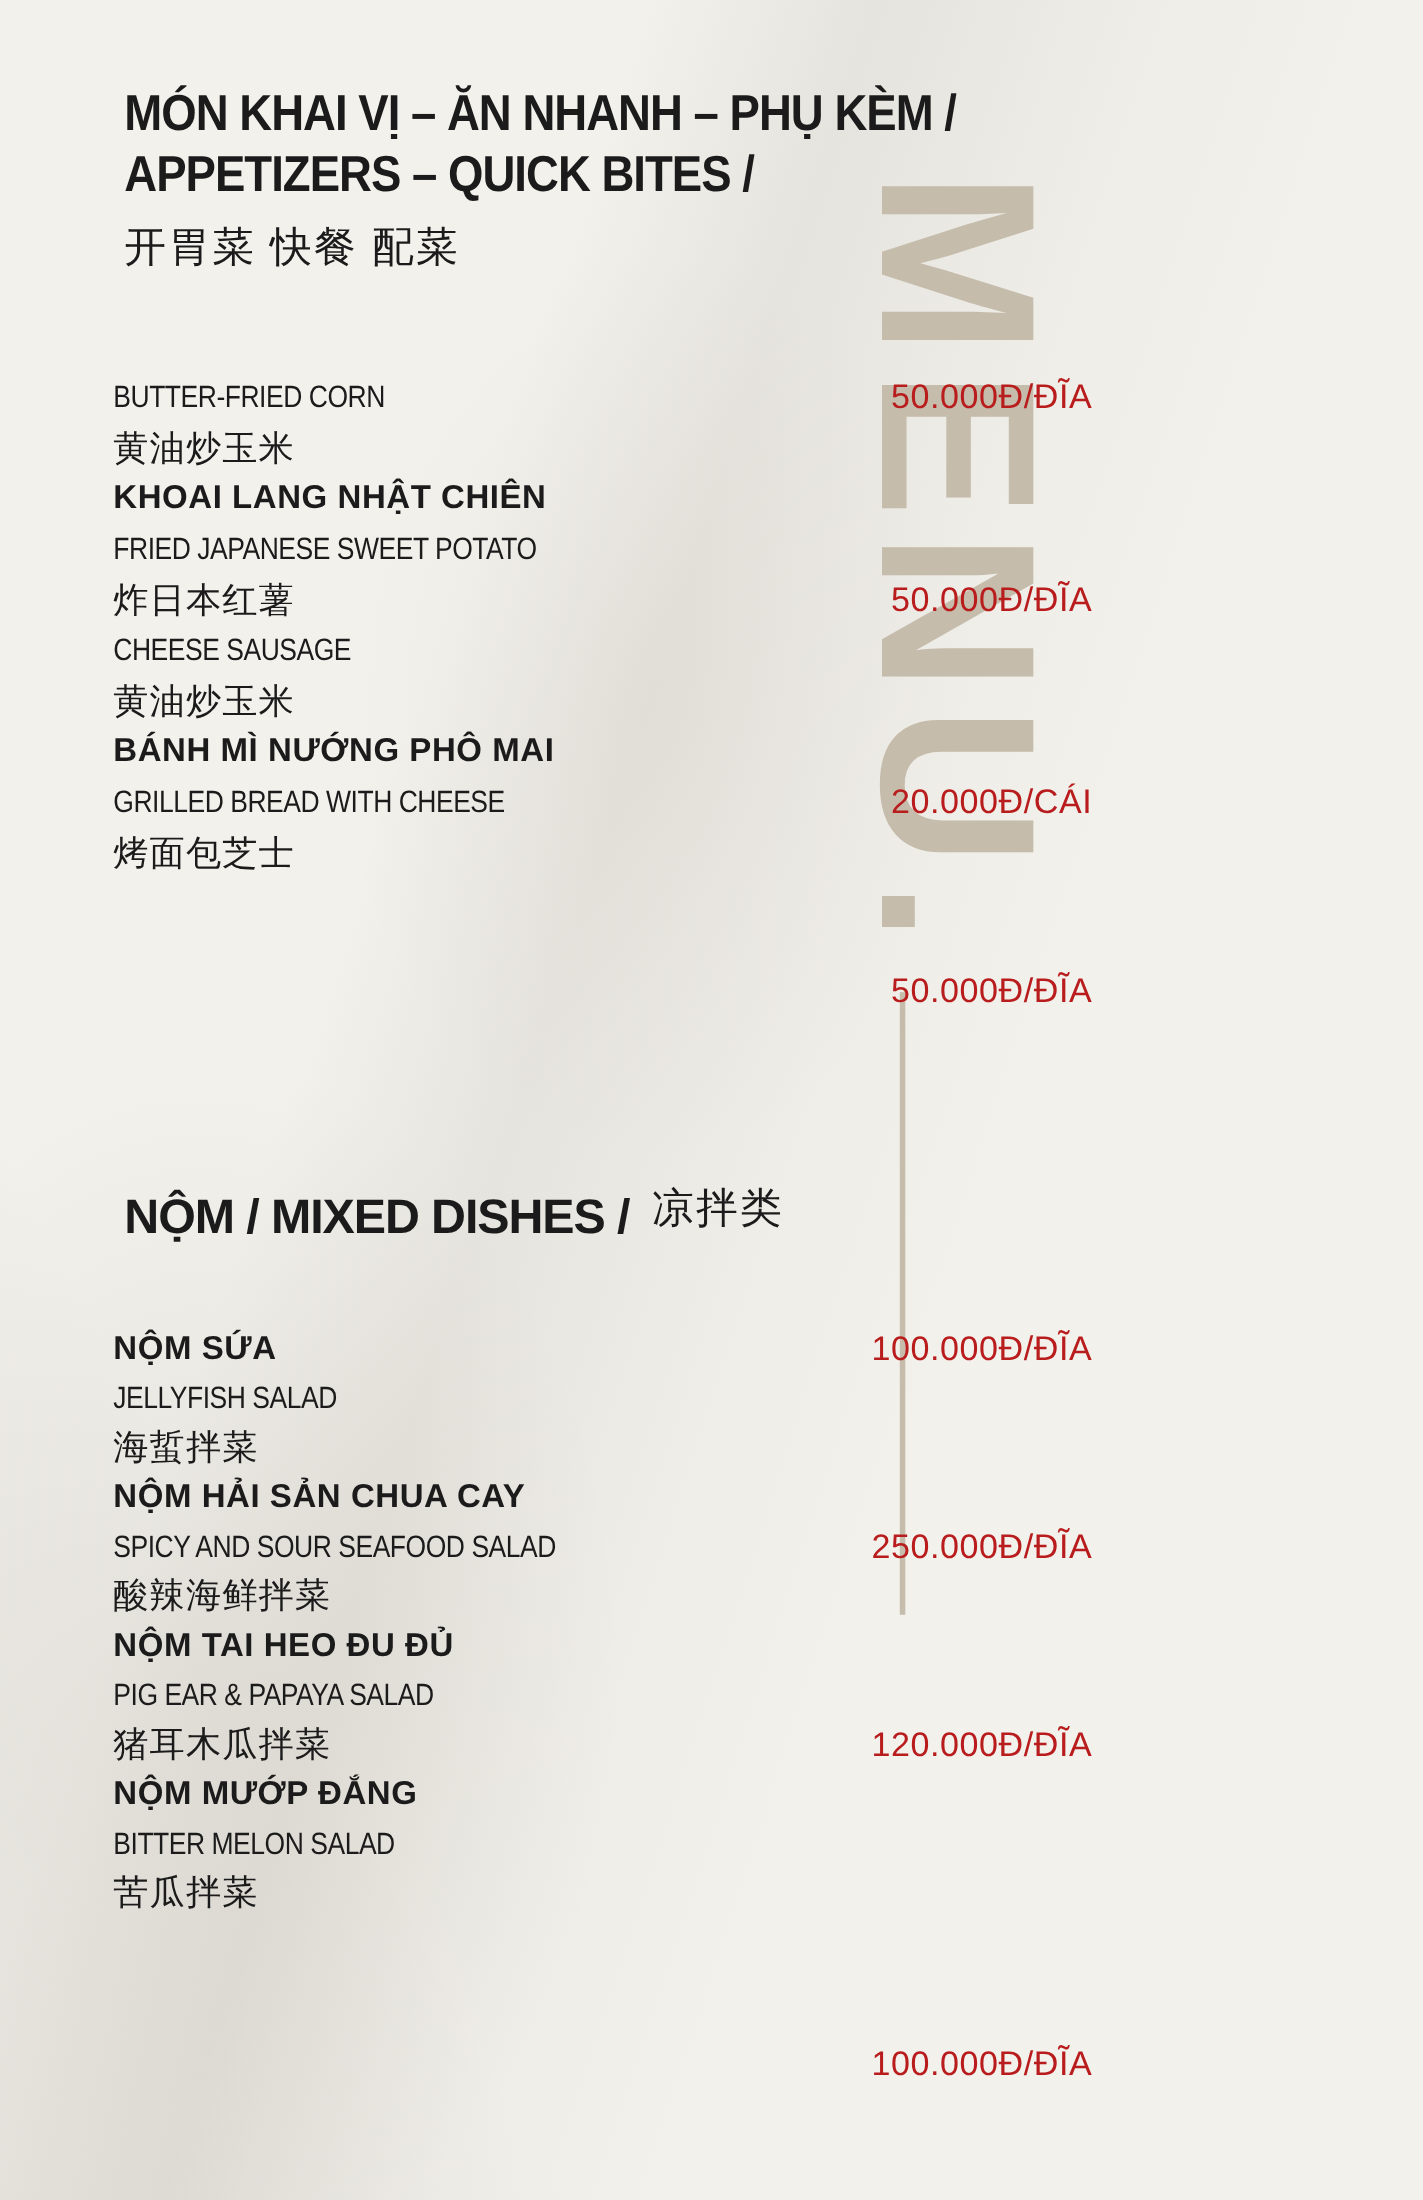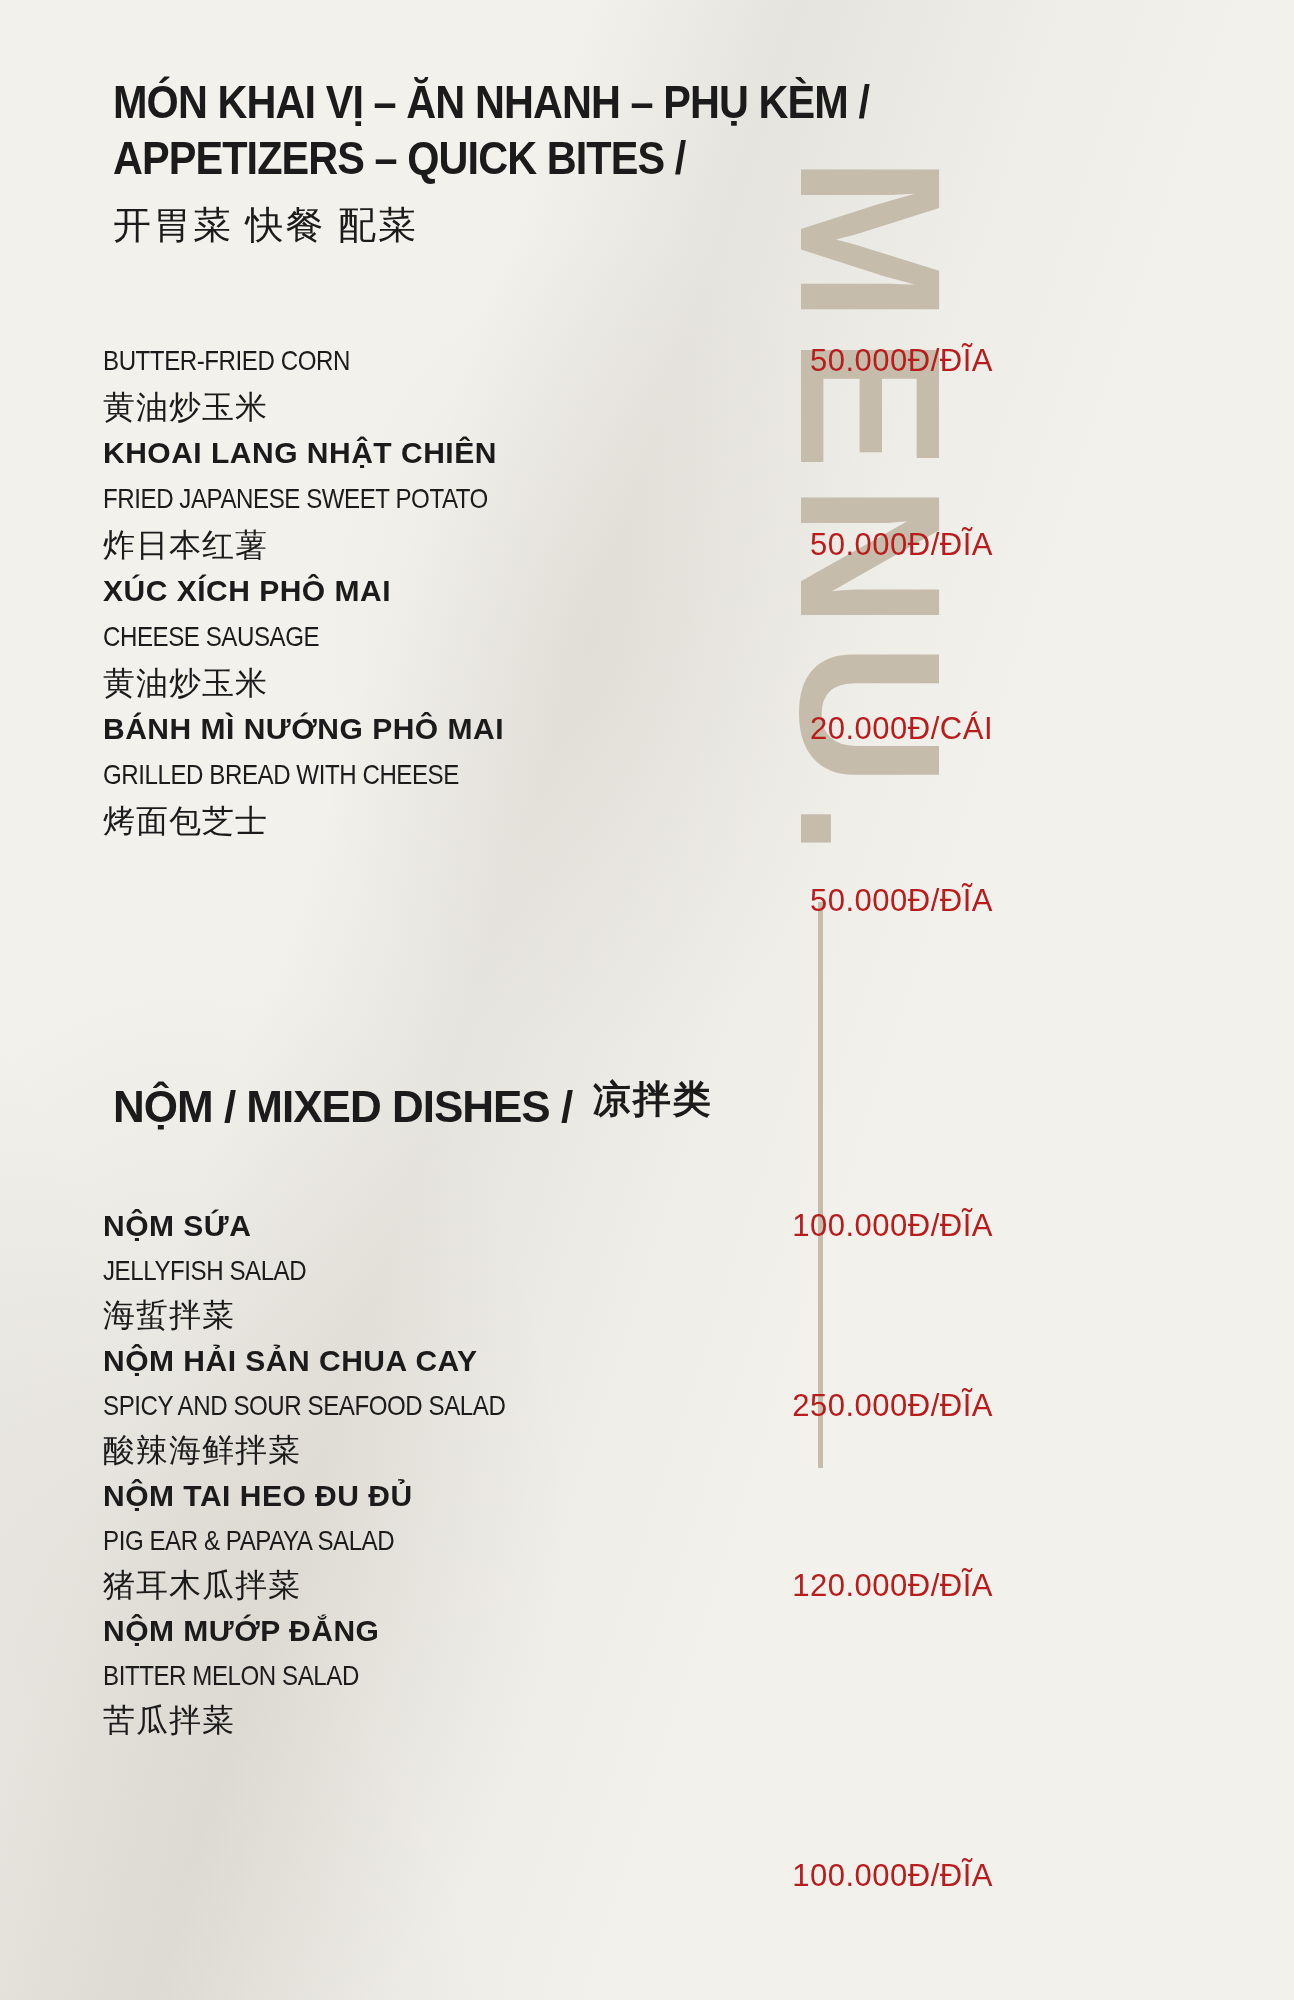--- a/index.html
+++ b/index.html
@@ -44,21 +44,21 @@
   .header1 { position:absolute; left:113px; top:74px; }
   .h1line {
     font-weight:bold; font-size:46px; line-height:56px;
     letter-spacing:-1px; white-space:nowrap;
     transform:scaleX(0.90); transform-origin:0 0;
   }
   .h1cjk { font-size:38px; line-height:50px; margin-top:14px; font-weight:normal; letter-spacing:2px; }
 
   .header2 { position:absolute; left:113px; top:1082px; white-space:nowrap; }
   .h2main { font-weight:bold; font-size:44px; letter-spacing:-1px; vertical-align:baseline; }
-  .h2cjk  { font-size:38px; font-weight:bold; margin-left:16px; position:relative; top:-10px; letter-spacing:2px; }
+  .h2cjk  { font-size:38px; font-weight:normal; margin-left:16px; position:relative; top:-10px; letter-spacing:2px; }
 
   
   .items { position:absolute; left:103px; width:890px; }
   .items-s1 { top:338px; }
   .items-s2 { top:1203px; }
   .item { position:relative; }
   .items-s1 .item > div { height:46px; line-height:46px; }
   .items-s2 .item > div { height:45px; line-height:45px; }
 
   .n-vi { font-weight:bold; font-size:30px; letter-spacing:0.5px; white-space:nowrap; }
@@ -96,21 +96,20 @@
     <div class="item">
       <div class="n-en">BUTTER-FRIED CORN</div>
       <div class="n-zh">黄油炒玉米</div>
     </div>
     <div class="item">
       <div class="n-vi">KHOAI LANG NHẬT CHIÊN</div>
       <div class="n-en">FRIED JAPANESE SWEET POTATO</div>
       <div class="n-zh">炸日本红薯</div>
     </div>
     <div class="item">
-      <div class="n-vi">XÚC XÍCH PHÔ MAI</div>
       <div class="n-en">CHEESE SAUSAGE</div>
       <div class="n-zh">黄油炒玉米</div>
     </div>
     <div class="item">
       <div class="n-vi">BÁNH MÌ NƯỚNG PHÔ MAI</div>
       <div class="n-en">GRILLED BREAD WITH CHEESE</div>
       <div class="n-zh">烤面包芝士</div>
     </div>
     <div class="price s1-p0">50.000Đ/ĐĨA</div>
     <div class="price s1-p1">50.000Đ/ĐĨA</div>

